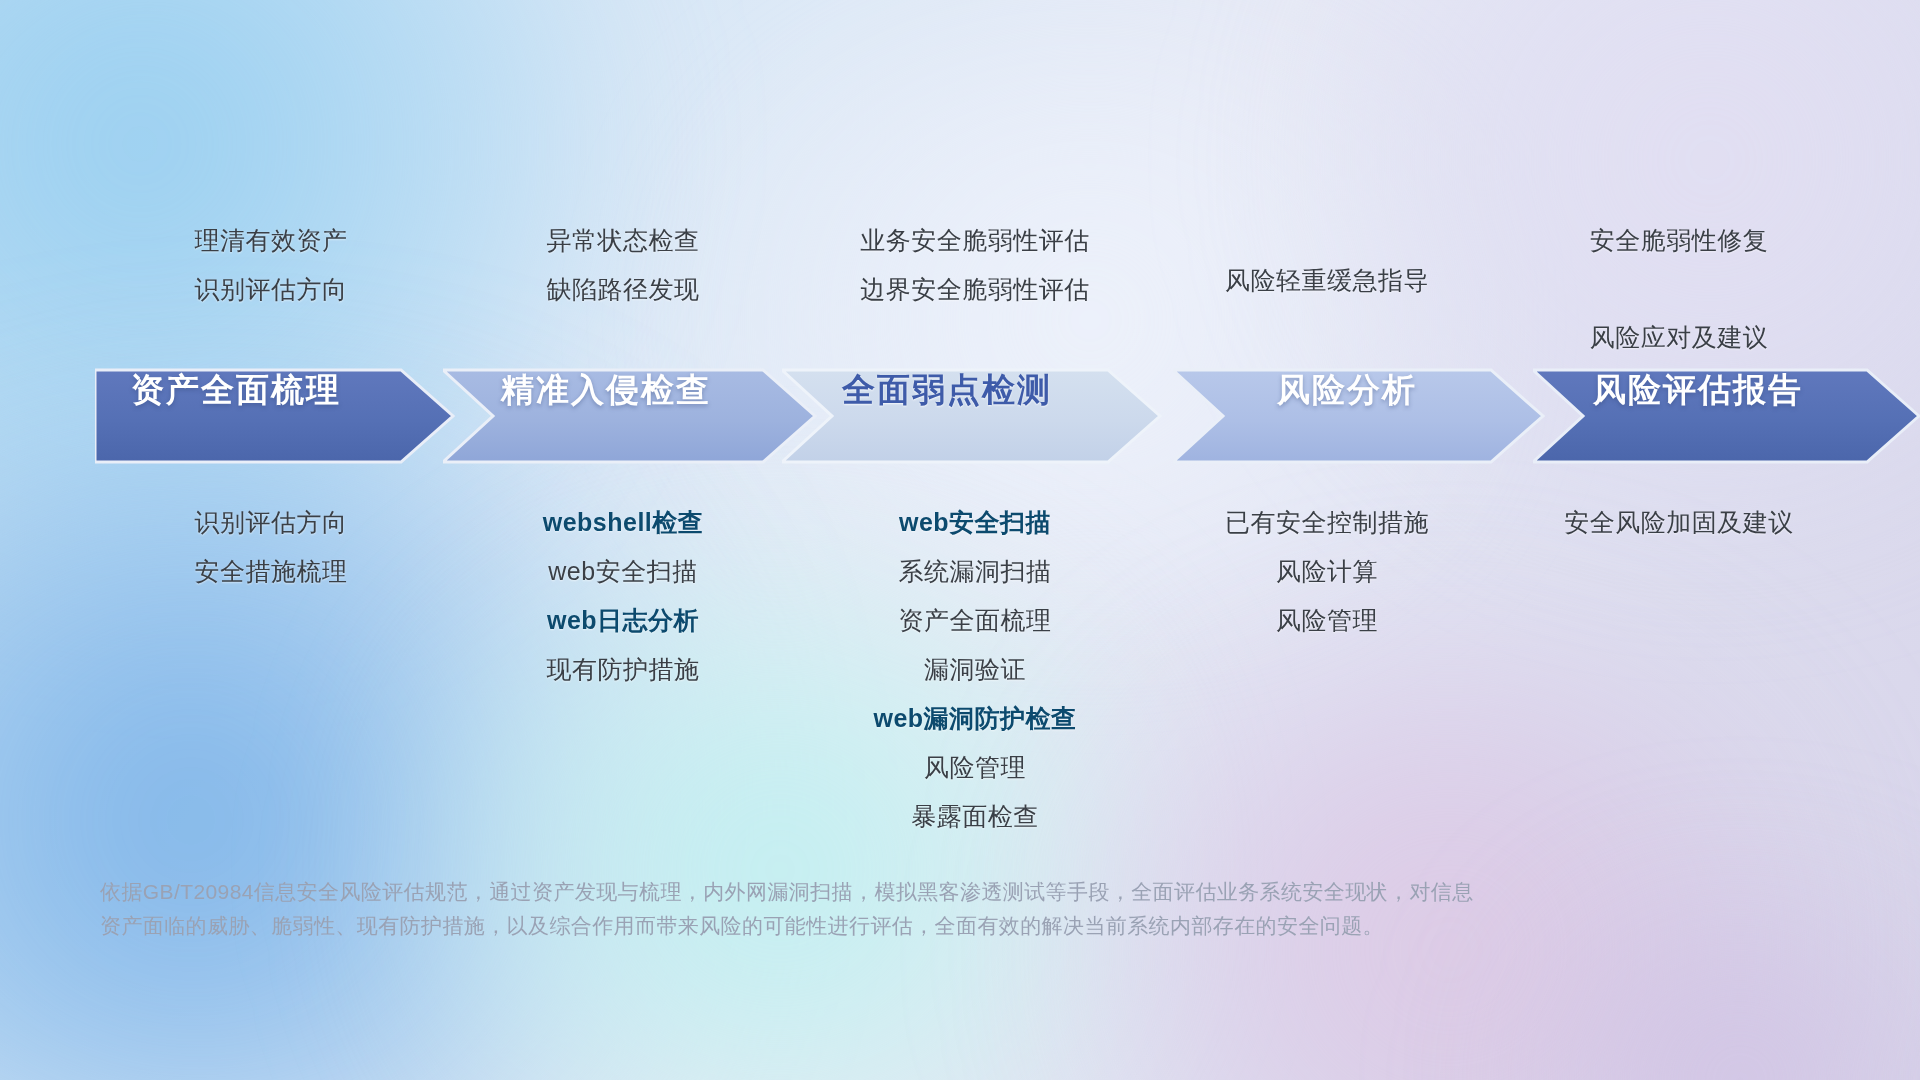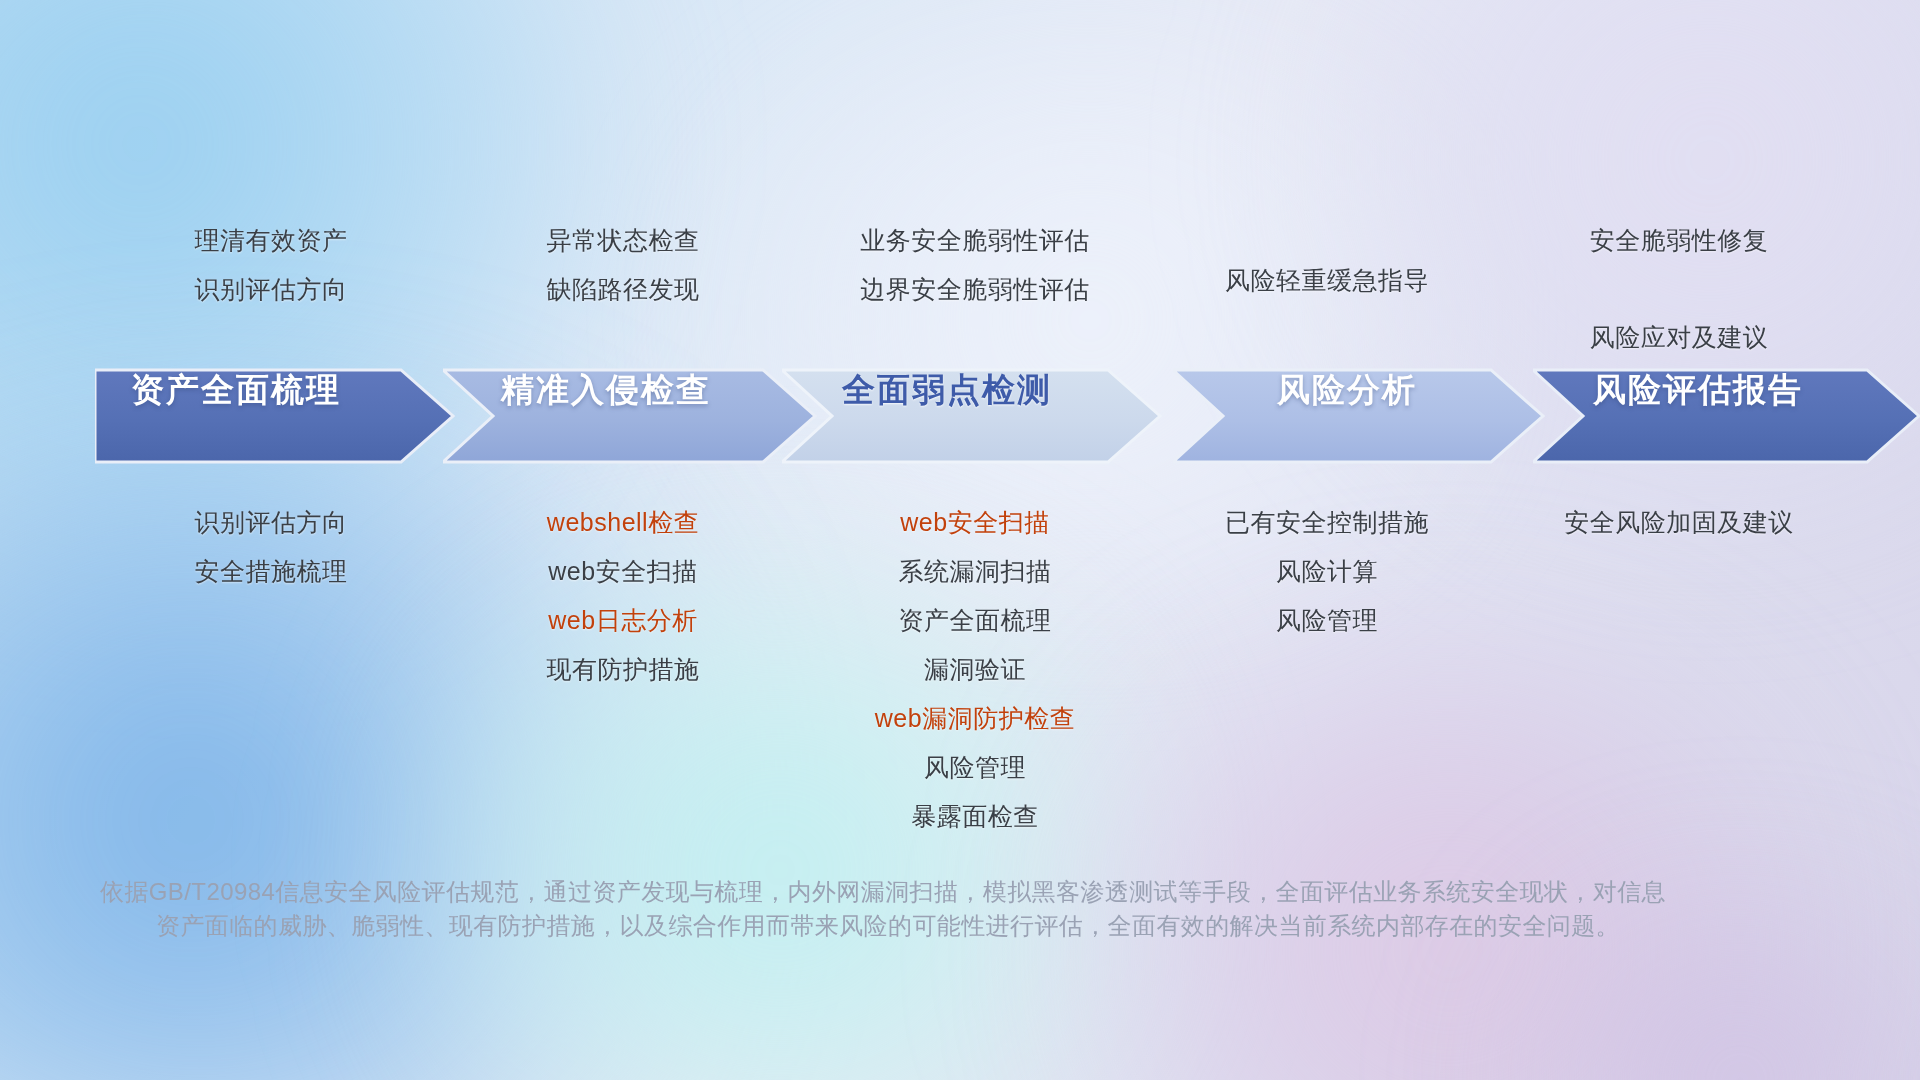--- a/index.html
+++ b/index.html
@@ -46,41 +46,41 @@
   .col-1{width:352px;}
   .col-2{width:352px;}
   .col-3{width:352px;}
   .col-4{width:352px;gap:48px;}
 
   .item{
     font-size:25px;color:#3a3f46;line-height:1;
     margin-bottom:24px;white-space:nowrap;letter-spacing:.5px;
     text-shadow:0 1px 2px rgba(255,255,255,.55);
   }
-  .item.b{font-weight:400;color:#c2410c;}
+  .item.b{font-weight:700;color:#0c4a6e;}
   .bottom-row .item{margin-bottom:24px;}
 
   
   .band{position:absolute;left:95px;top:368px;width:1760px;height:96px;}
   .arrow{
     position:absolute;top:0;height:76px;
     display:flex;align-items:flex-start;
     box-sizing:border-box;
   }
   .arrow .shape{position:absolute;inset:0;}
   .arrow .lbl{
     position:relative;z-index:3;font-size:33px;font-weight:700;
     letter-spacing:2px;white-space:nowrap;
   }
   .lbl.white{color:#ffffff;text-shadow:0 2px 4px rgba(40,60,110,.35);}
   .lbl.blue{color:#3e5ba9;text-shadow:0 1px 2px rgba(255,255,255,.8);}
 
   .footer{
     position:absolute;left:100px;top:875px;width:1520px;
-    font-size:24px;line-height:34px;color:#9aa2b4;letter-spacing:.4px;text-align:right;
+    font-size:21px;line-height:34px;color:#9aa2b4;letter-spacing:.4px;
   }
   .footer div{white-space:nowrap;}
 </style>
 </head>
 <body>
 
 <div class="bg">
   <div class="base"></div>
   <div class="b1"></div>
   <div class="b6"></div>

